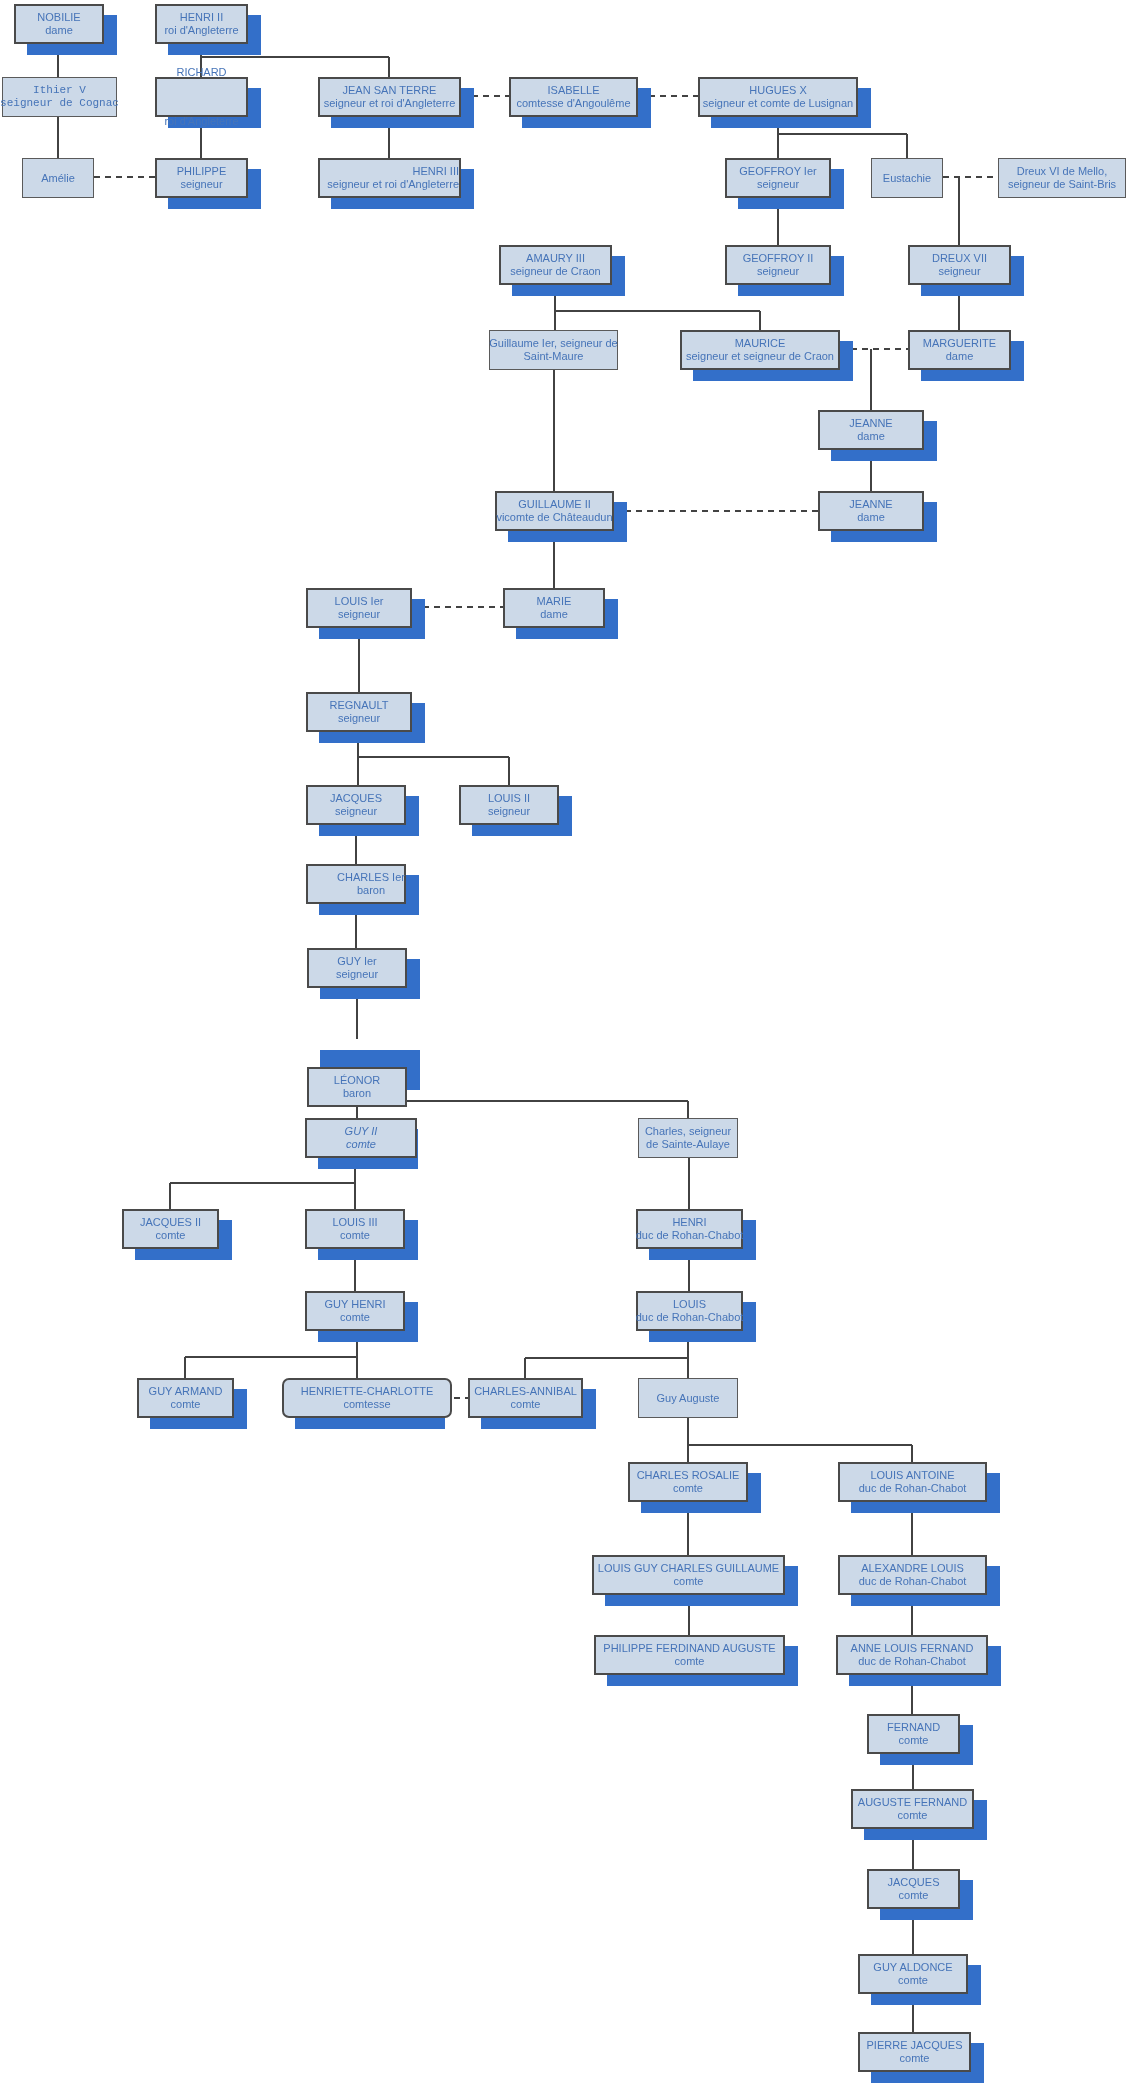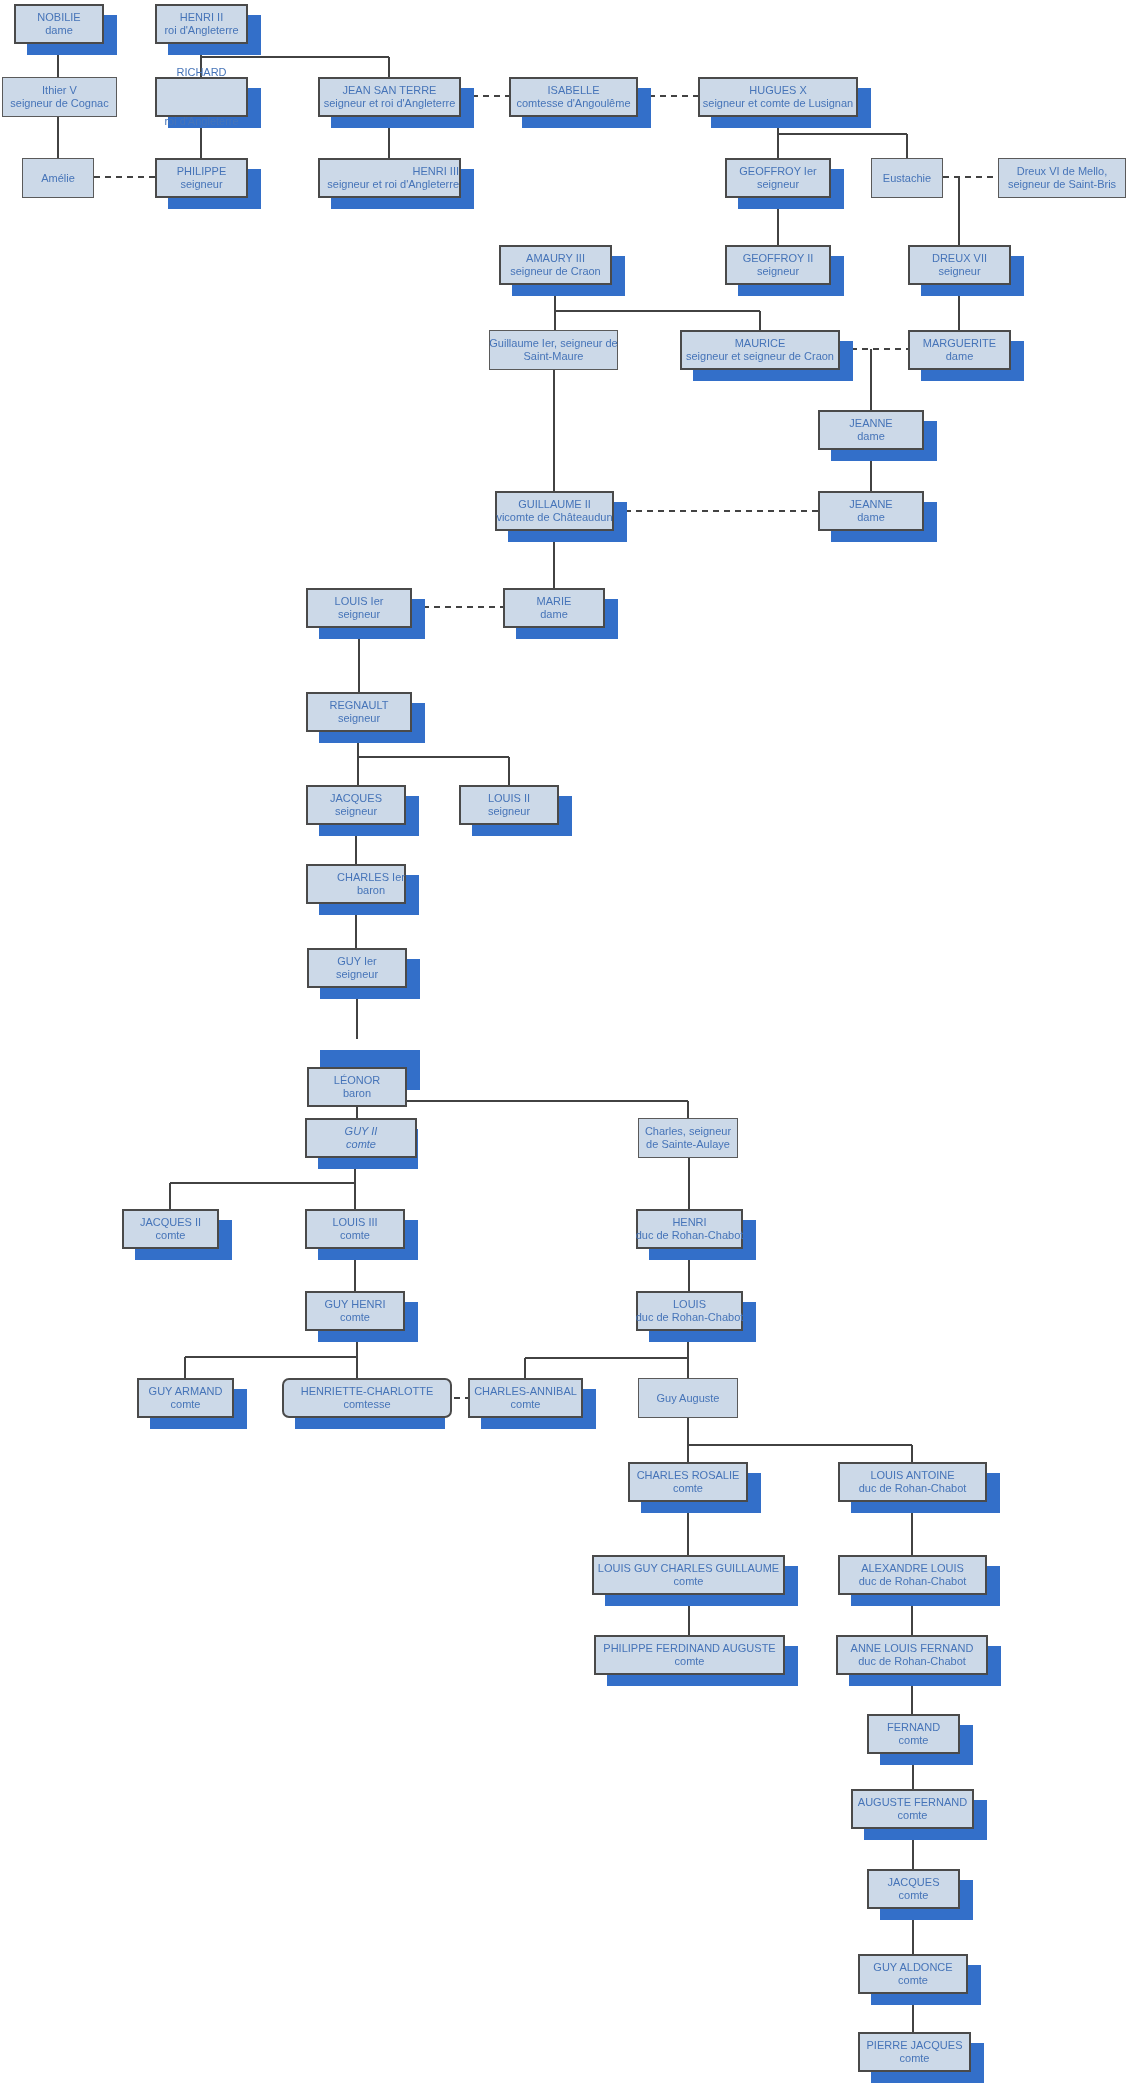--- a/index.html
+++ b/index.html
@@ -117,21 +117,21 @@
     <div class="node-shadow" style="left: 27px; top: 15px; width: 90px;"></div>
     <div class="node" style="left: 14px; top: 4px; width: 90px;">
       <span>NOBILIE</span>
       <span>dame</span>
     </div>
     <div class="node-shadow" style="left: 168px; top: 15px; width: 93px;"></div>
     <div class="node" style="left: 155px; top: 4px; width: 93px;">
       <span>HENRI II</span>
       <span>roi d'Angleterre</span>
     </div>
-    <div class="node plain" style="left: 2px; top: 77px; width: 115px;">
+    <div class="node plain" style="left: 2px; top: 77px; width: 115px; font-family: Liberation Mono, monospace;">
       <span>Ithier V</span>
       <span>seigneur de Cognac</span>
     </div>
     <div class="node-shadow" style="left: 168px; top: 88px; width: 93px;"></div>
     <div class="node" style="left: 155px; top: 77px; width: 93px; gap: 36px;">
       <span>RICHARD</span>
       <span>roi d'Angleterre</span>
     </div>
     <div class="node-shadow" style="left: 331px; top: 88px; width: 143px;"></div>
     <div class="node" style="left: 318px; top: 77px; width: 143px;">

